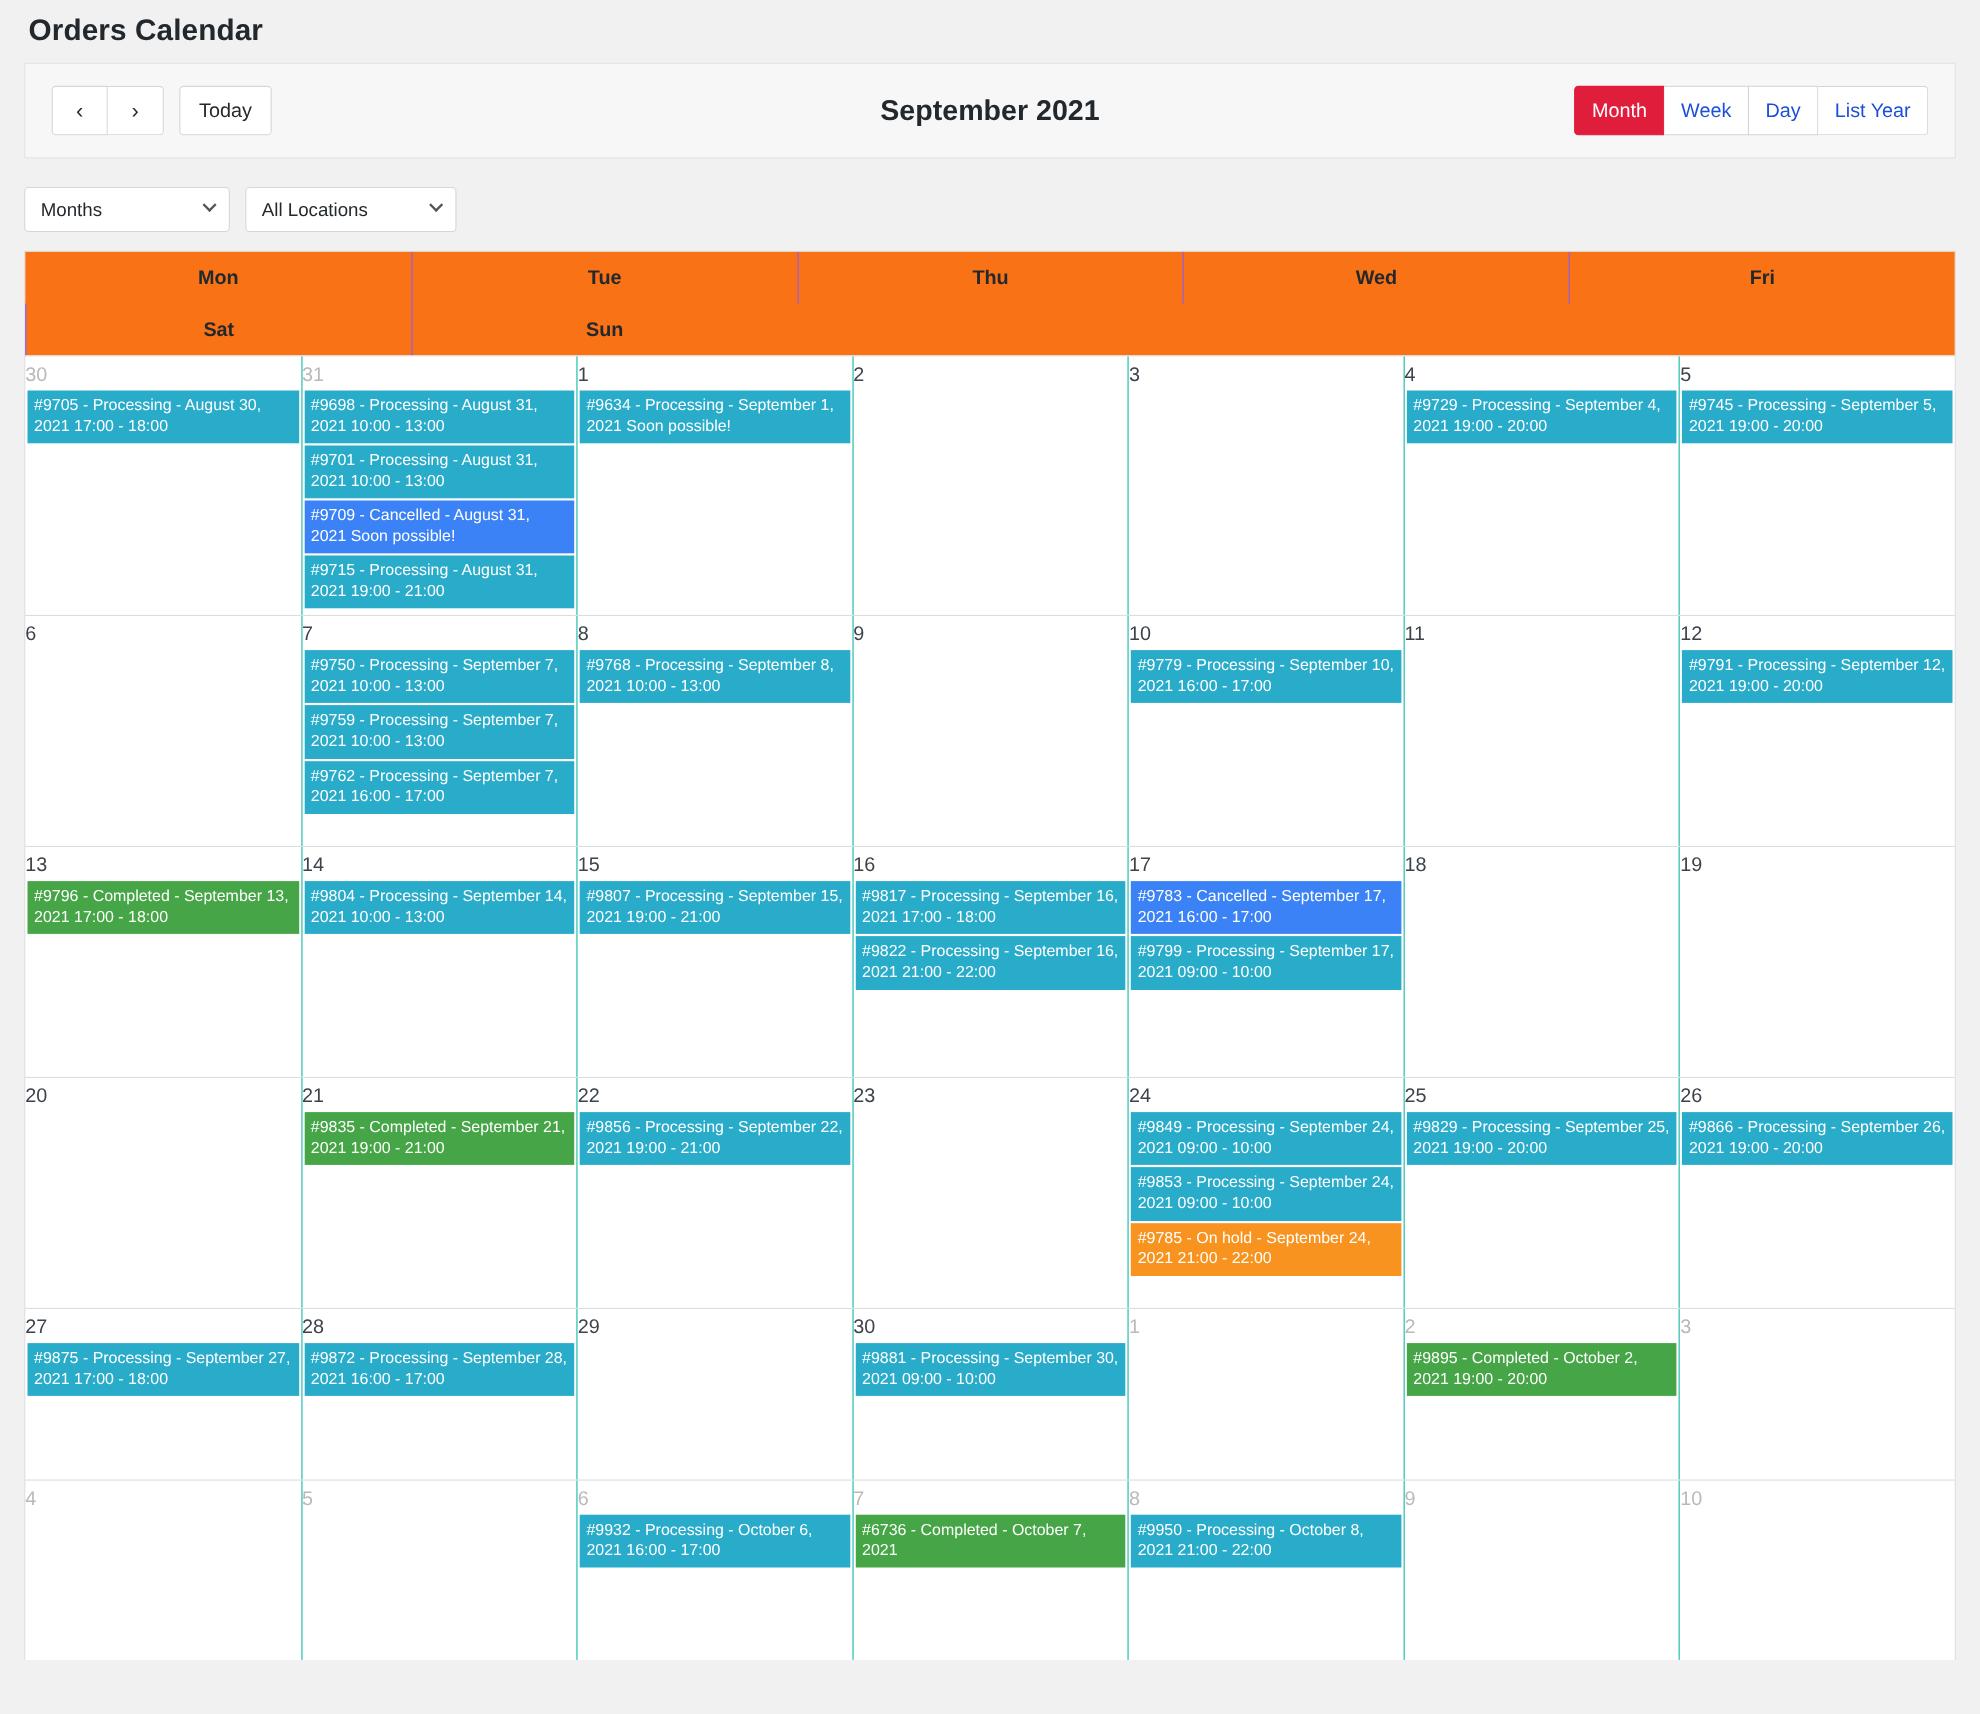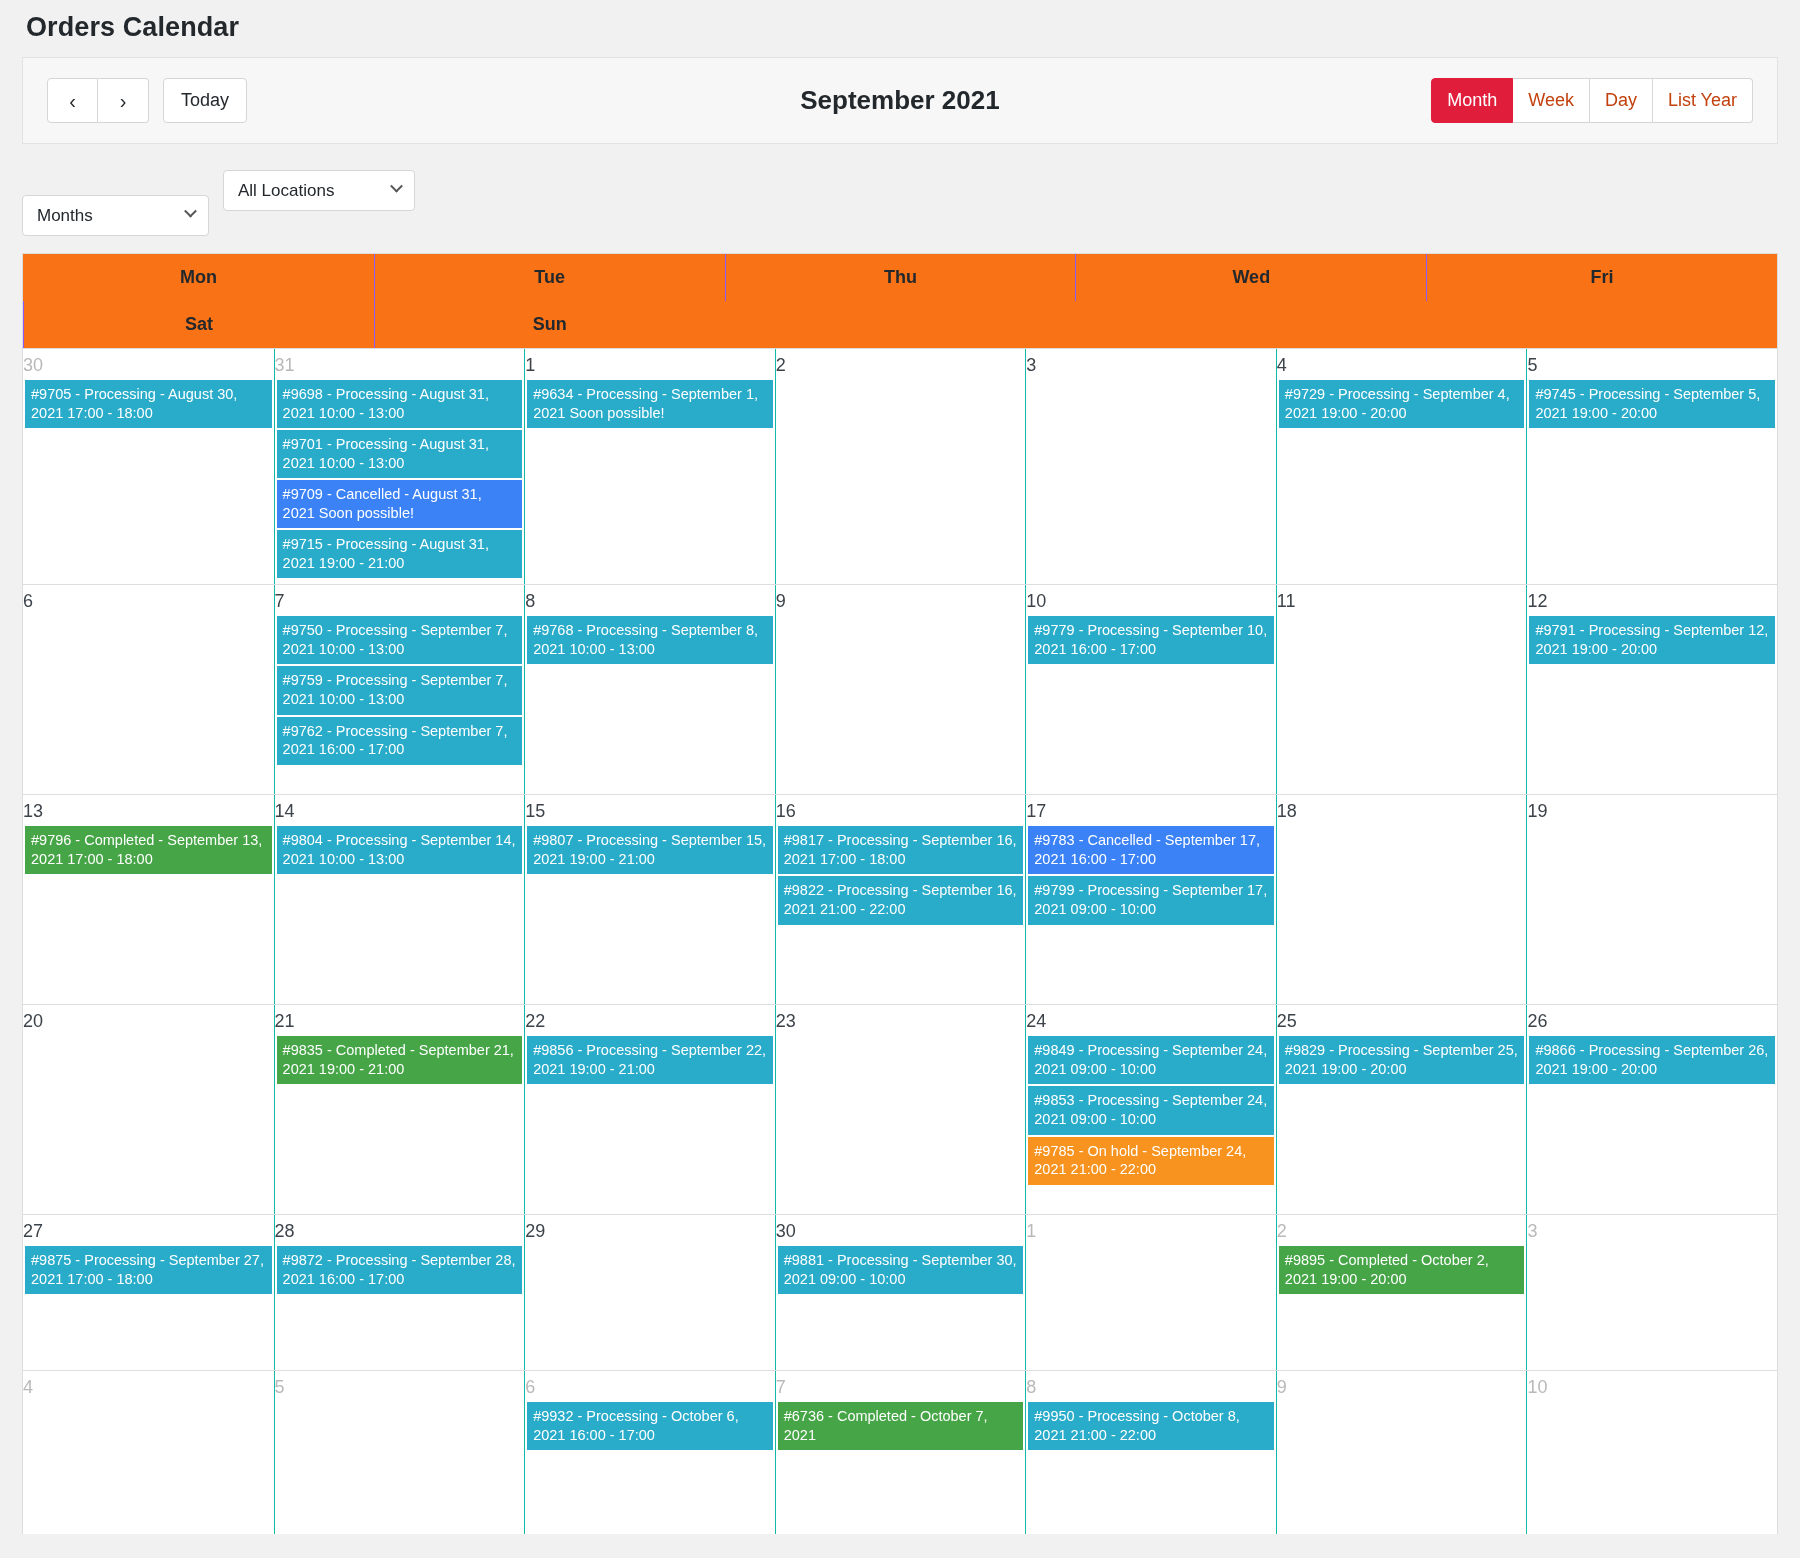--- a/index.html
+++ b/index.html
@@ -83,21 +83,21 @@
   .tb-right {
     margin-left: auto;
     display: flex;
     z-index: 2;
   }
   .view-btn {
     height: 45px;
     background: #fff;
     border: 1px solid #d6d6d6;
     font-size: 18px;
-    color: #c2410c;
+    color: #1d4ed8;
     padding: 0 15px;
     cursor: pointer;
     display: flex;
     align-items: center;
     border-left: none;
     font-family: "Liberation Sans", sans-serif;
   }
   .view-btn:first-child {
     border-left: 1px solid #d6d6d6;
     border-top-left-radius: 4px;
@@ -126,21 +126,21 @@
     border-radius: 4px;
     height: 41px;
     display: flex;
     align-items: center;
     padding: 0 38px 0 14px;
     font-size: 17px;
     color: #23282d;
     cursor: pointer;
     min-width: 0;
   }
-  .select.w1 { width: 187px; margin-top: 25px; }
+  .select.w1 { width: 187px; }
   .select.w2 { width: 192px; }
   .chev {
     position: absolute;
     right: 13px;
     width: 9px; height: 9px;
     border-right: 2px solid #555;
     border-bottom: 2px solid #555;
     transform: rotate(45deg) translate(-3px,-3px);
   }
 

